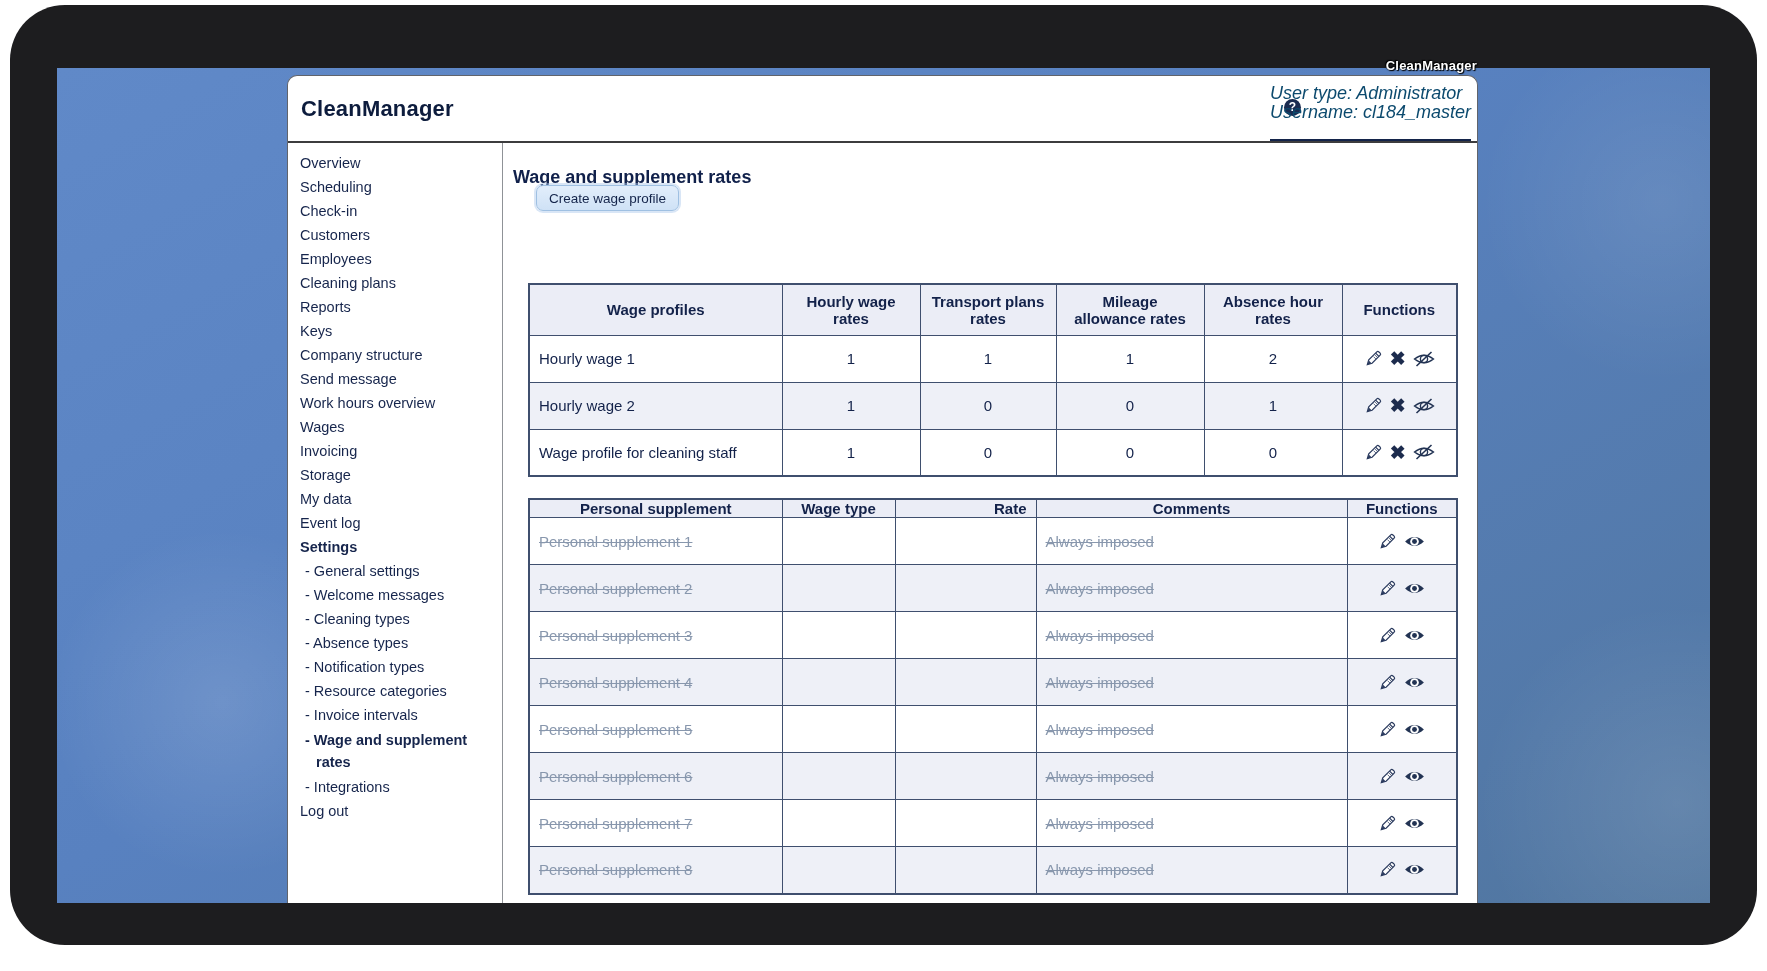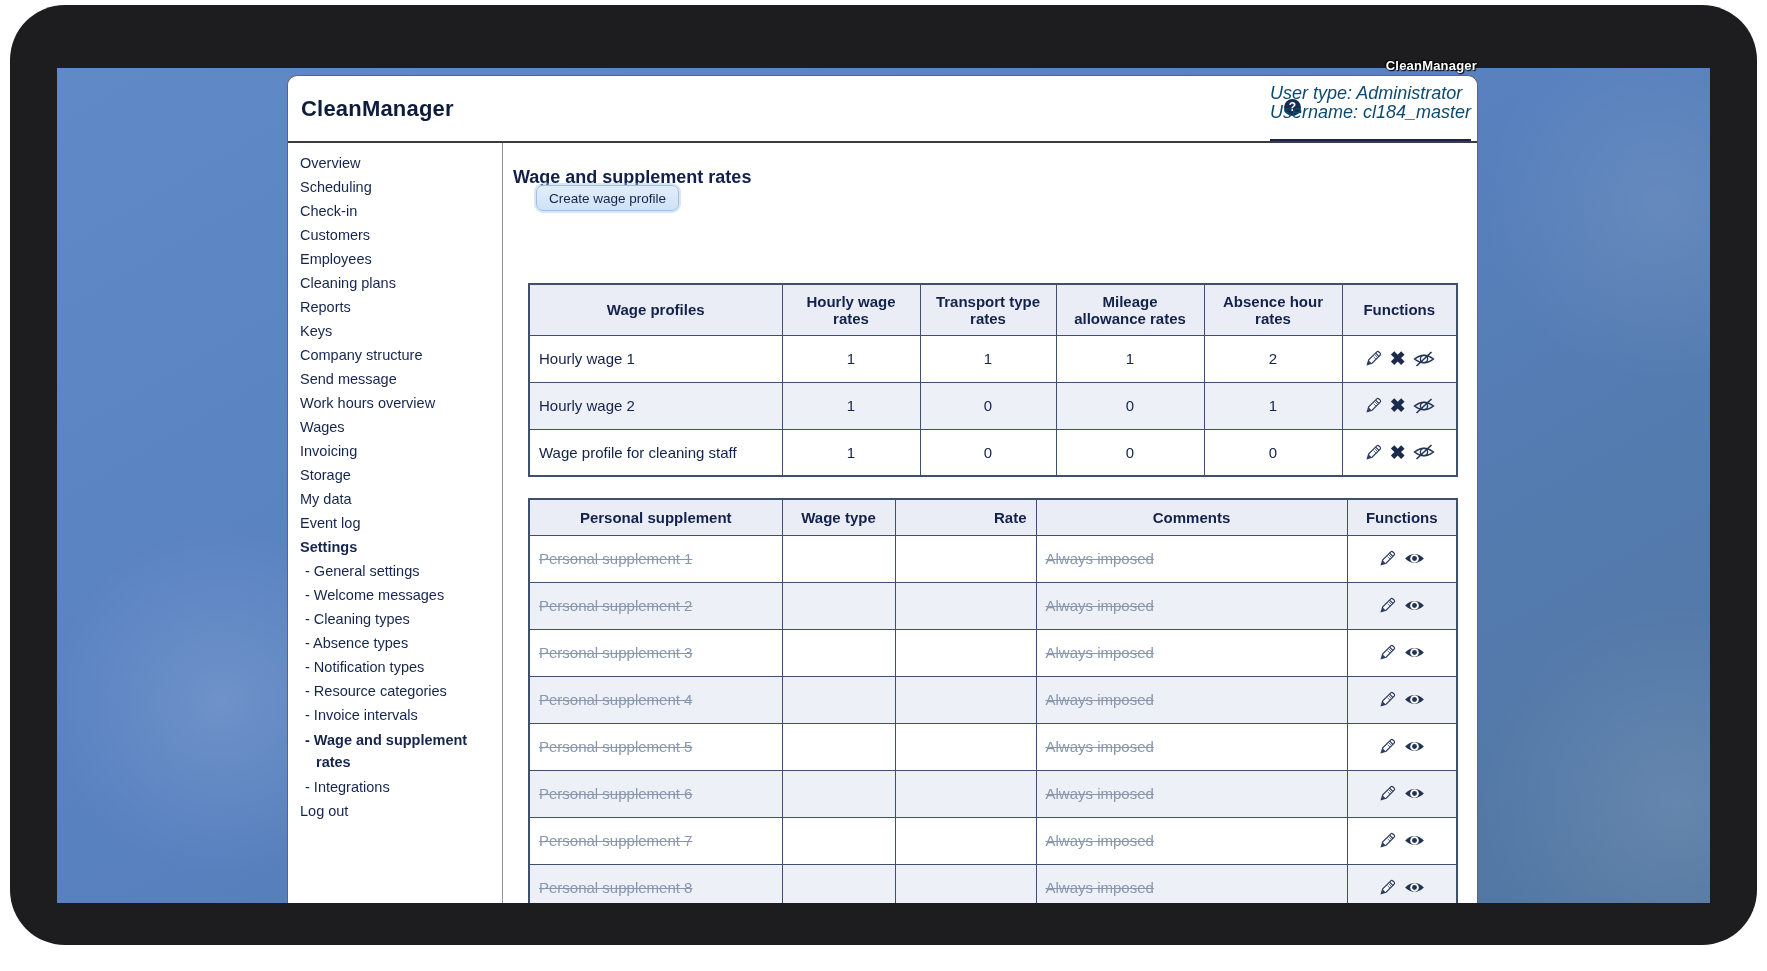--- a/index.html
+++ b/index.html
@@ -44,21 +44,21 @@
       font-size:15px;color:#13224a;background:#fff;}
   table.grid th,table.grid td{border:1px solid var(--tableBorder,#3f4f6e);padding:0 9px;box-sizing:border-box;overflow:hidden;}
   table.grid{border:2px solid var(--tableBorder,#3f4f6e);}
   table.grid th{background:var(--headerBg,#ebedf6);font-weight:bold;text-align:center;}
   .wage-table{top:140px;}
   .wage-table th{height:51px;}
   .wage-table td{height:47px;}
   .wage-table th.center,.wage-table td.center{text-align:center;}
   .wage-table tbody tr:nth-child(even) td{background:var(--altRow,#eef0f7);}
   .supp-table{top:355px;}
-  .supp-table th{height:36px;}
+  .supp-table th{height:18px;}
   .supp-table td{height:47px;}
   .supp-table th.right{text-align:right;}
   .supp-table tbody tr:nth-child(even) td{background:var(--altRow,#eef0f7);}
   .struck{color:var(--struck,#8897ad);text-decoration:line-through;margin-top:44px;}
   .fn-cell{text-align:center;}
   .fn-wrap{display:flex;align-items:center;justify-content:center;gap:7px;}
   .icon-btn{display:inline-flex;align-items:center;cursor:pointer;line-height:0;}
   .x-glyph{font-size:19px;font-weight:bold;color:#1c2b4d;line-height:1;}
 </style>
 </head>
@@ -120,21 +120,21 @@
             <col style="width:138px">
             <col style="width:136px">
             <col style="width:148px">
             <col style="width:138px">
             <col style="width:115px">
           </colgroup>
         <thead>
           <tr>
             <th>Wage profiles</th>
             <th class="center">Hourly wage rates</th>
-            <th class="center">Transport type rates</th>
+            <th class="center">Transport plans rates</th>
             <th class="center">Mileage allowance rates</th>
             <th class="center">Absence hour rates</th>
             <th class="center">Functions</th>
           </tr>
         </thead>
         <tbody id="wage-body">
             <tr>
               <td>Hourly wage 1</td>
               <td class="center">1</td>
               <td class="center">1</td>

